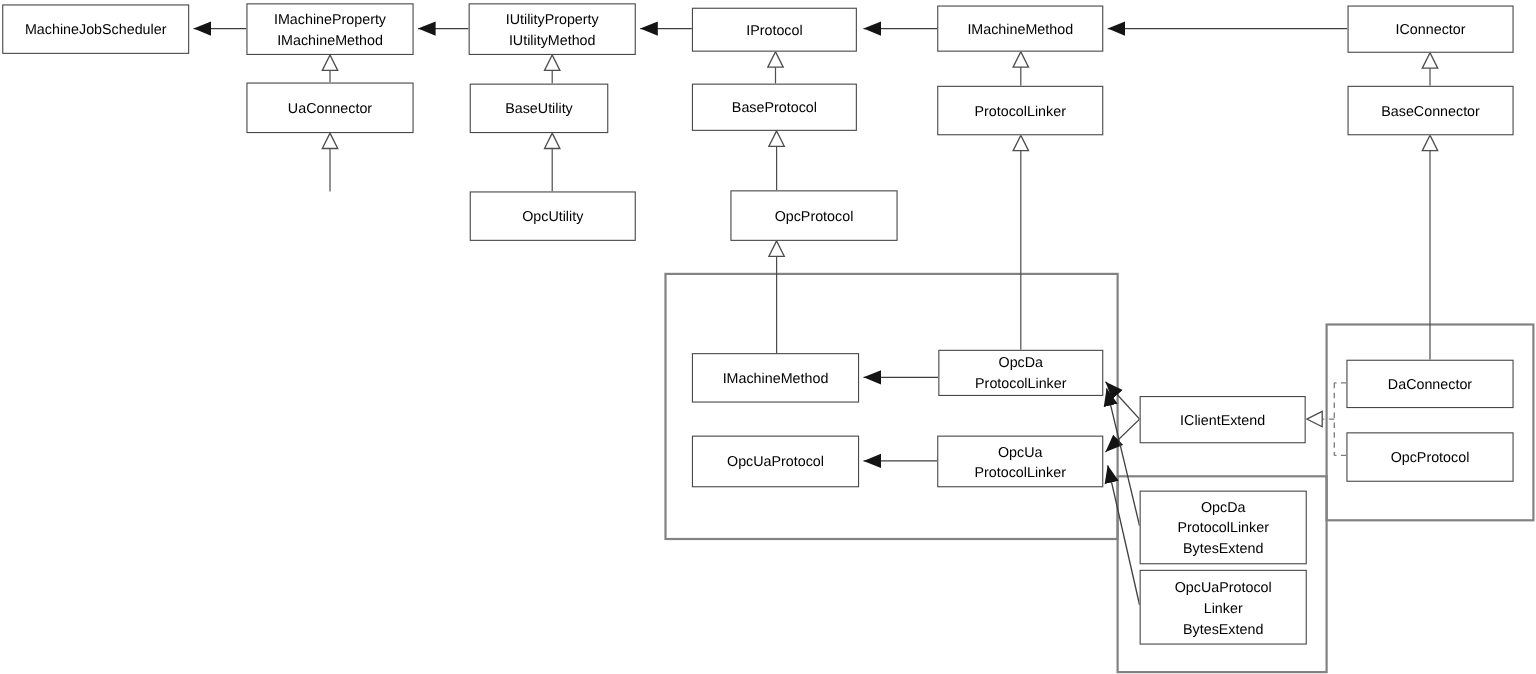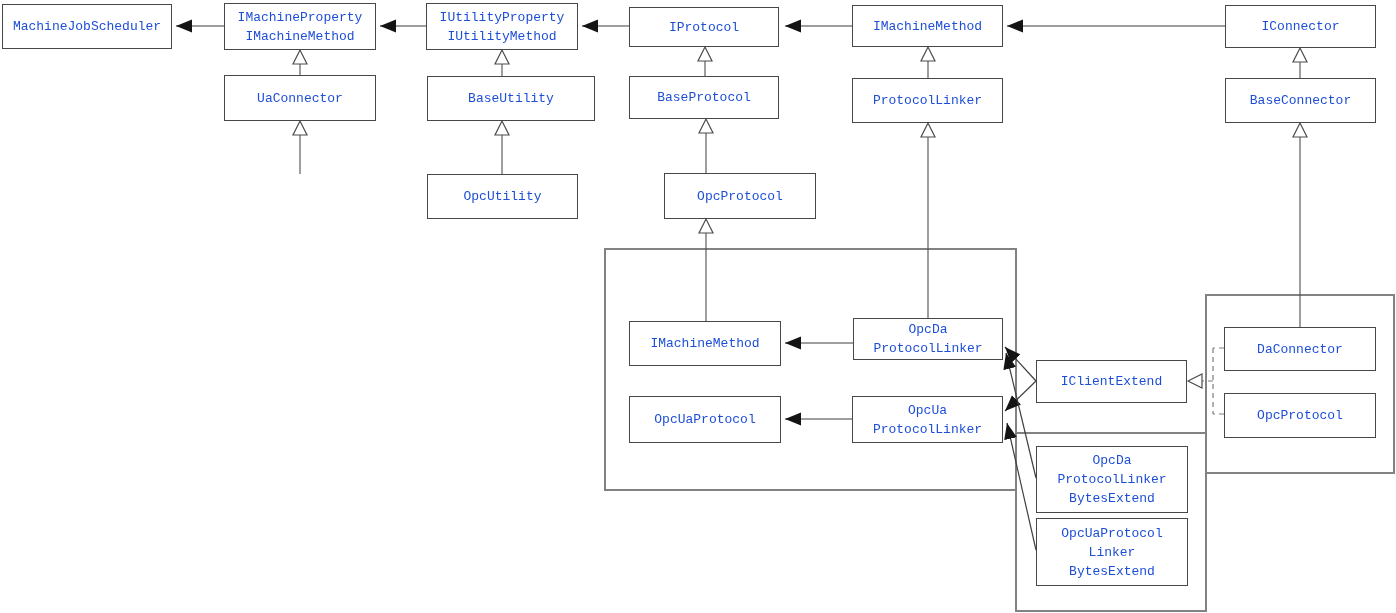--- a/index.html
+++ b/index.html
@@ -1,21 +1,21 @@
 <!DOCTYPE html>
 <html><head>
 <meta charset="utf-8">
 <style>
   html,body{margin:0;padding:0;background:#ffffff;}
   .stage{
     position:relative;
     width:1396px;height:613px;
     background:#ffffff;
-    font-family:Liberation Mono, monospace;
-    font-size:13px;color:#1d4ed8;
+    font-family:Liberation Sans, sans-serif;
+    font-size:13px;color:#000000;
     overflow:hidden;
   }
   .edges{position:absolute;left:0;top:0;width:1396px;height:613px;}
   .box{
     position:absolute;
     background:#ffffff;
     border:1.5px solid #474747;
     box-sizing:border-box;
     display:flex;flex-direction:column;
     align-items:center;justify-content:center;
@@ -100,21 +100,21 @@
   <div class="box" style="left:224px;top:75px;width:152px;height:46px">
     <span>UaConnector</span>
   </div>
 
 
   <div class="box" style="left:426px;top:3px;width:152px;height:47px">
     <span>IUtilityProperty</span>
     <span>IUtilityMethod</span>
   </div>
 
-  <div class="box" style="left:427px;top:76px;width:168px;height:45px">
+  <div class="box" style="left:427px;top:76px;width:126px;height:45px">
     <span>BaseUtility</span>
   </div>
 
   <div class="box" style="left:427px;top:174px;width:151px;height:45px">
     <span>OpcUtility</span>
   </div>
 
   <div class="box" style="left:629px;top:7px;width:150px;height:40px">
     <span>IProtocol</span>
   </div>

